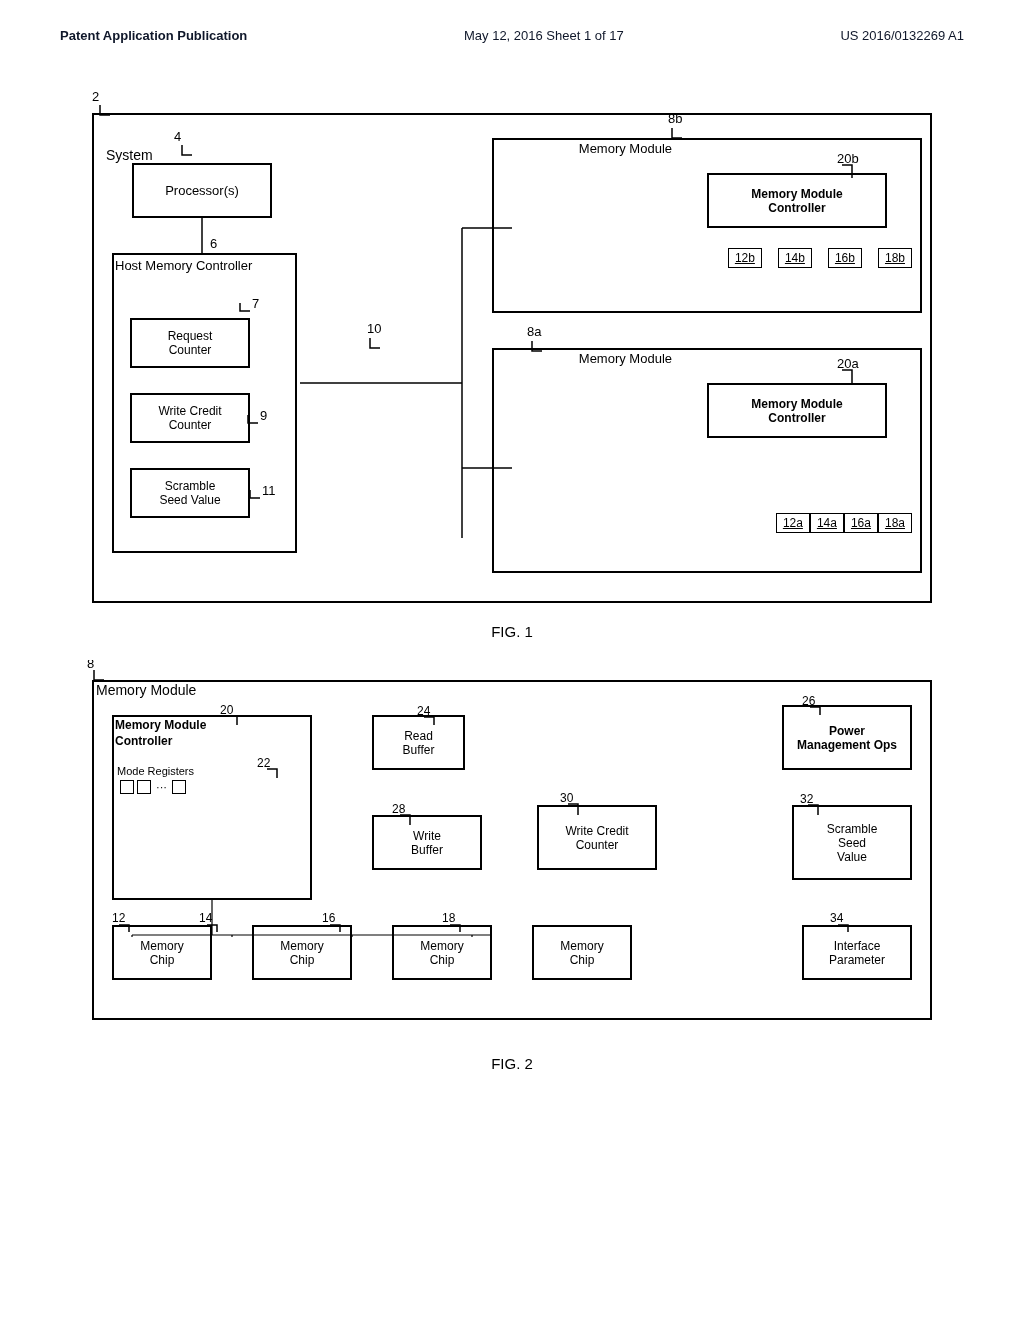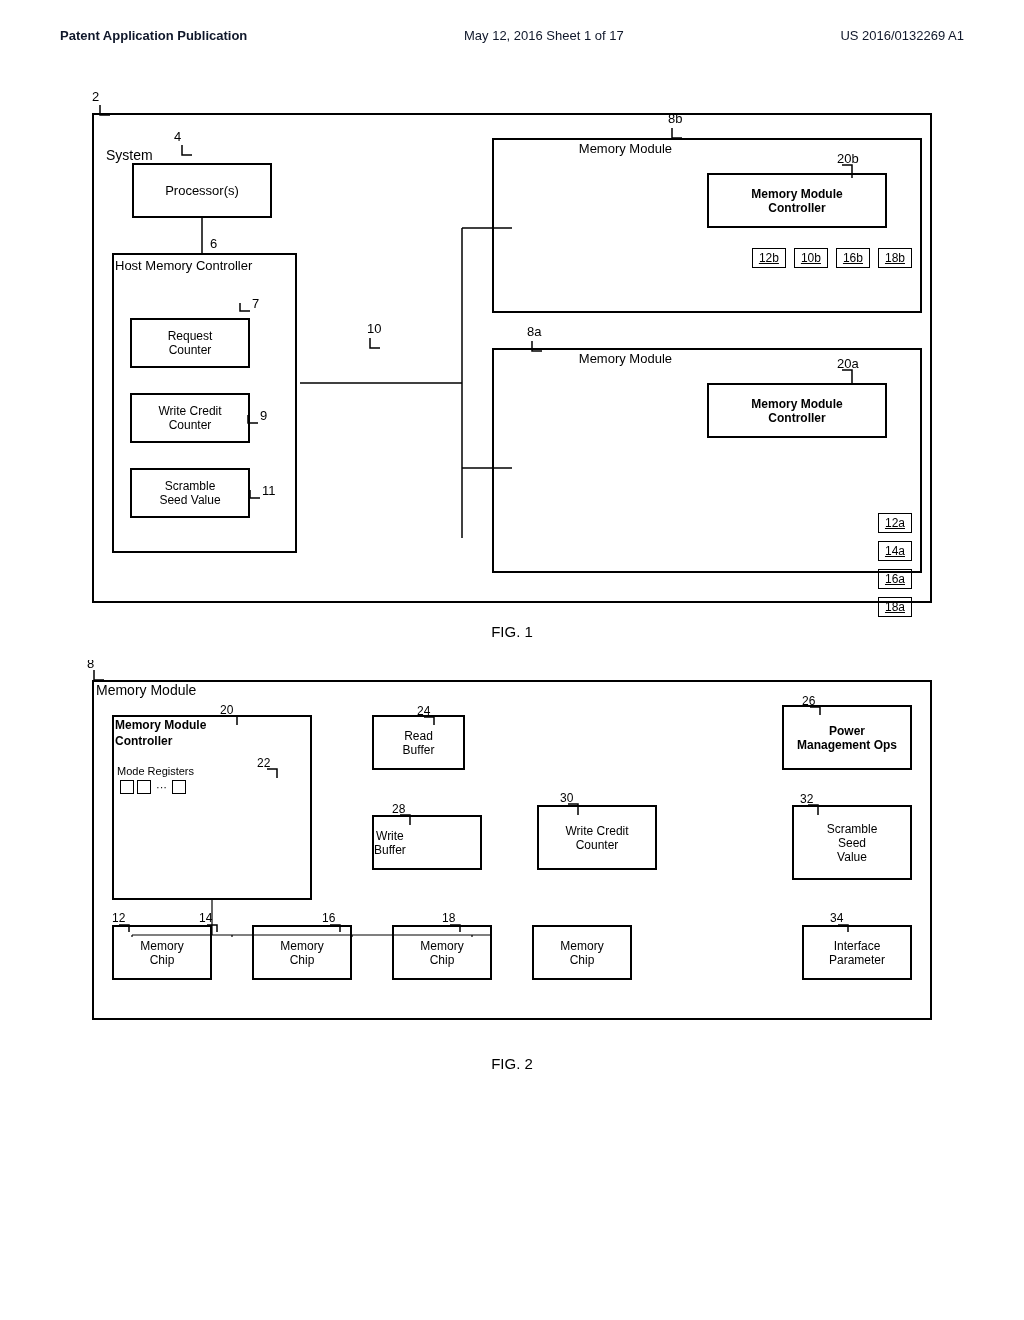--- a/index.html
+++ b/index.html
@@ -139,21 +139,21 @@
       text-align: center;
       font-size: 12px;
       font-weight: bold;
     }
 
     
     .dimm-slots-8b {
       position: absolute;
       top: 165px; right: 30px;
       display: flex;
-      gap: 8px;
+      gap: 16px;
       font-size: 12px;
       padding-left: 44px;
     }
 
     .dimm-slot {
       border: 1px solid #000;
       padding: 2px 6px;
       text-decoration: underline;
       font-size: 12px;
     }
@@ -178,23 +178,21 @@
       text-align: center;
       font-size: 12px;
       font-weight: bold;
     }
 
     
     .dimm-slots-8a {
       position: absolute;
       top: 430px; right: 30px;
       display: flex;
-      gap: 8px;
-      font-size: 12px;
-      flex-direction: column;
+      font-size: 12px;
     }
 
     
     .fig1-svg {
       position: absolute;
       top: 0; left: 0;
       width: 100%; height: 100%;
       pointer-events: none;
     }
 
@@ -298,21 +296,21 @@
     }
 
     
     .fig2-write-buf {
       position: absolute;
       top: 155px; left: 290px;
       width: 110px; height: 55px;
       border: 2px solid #000;
       display: flex;
       align-items: center;
-      justify-content: flex-start;
+      justify-content: center;
       text-align: center;
       font-size: 12px;
     }
 
     
     .fig2-write-credit {
       position: absolute;
       top: 145px; left: 455px;
       width: 120px; height: 65px;
       border: 2px solid #000;
@@ -463,21 +461,21 @@
     </div>
     <div style="position:absolute;top:58px;right:270px;font-size:13px;">Memory Module</div>
 
     <div class="mmc-8b-box">
       <span style="white-space:pre-line;text-align:center;font-weight:bold;font-size:12px;">Memory Module
 Controller</span>
     </div>
 
     <div class="dimm-slots-8b">
       <span class="dimm-slot">12b</span>
-      <span class="dimm-slot">10b</span>
+      <span class="dimm-slot">14b</span>
       <span class="dimm-slot">16b</span>
       <span class="dimm-slot">18b</span>
     </div>
 
     <div class="mem-module-8a-box">
     </div>
     <div style="position:absolute;top:268px;right:270px;font-size:13px;">Memory Module</div>
 
     <div class="mmc-8a-box">
       <span style="white-space:pre-line;text-align:center;font-weight:bold;font-size:12px;">Memory Module

